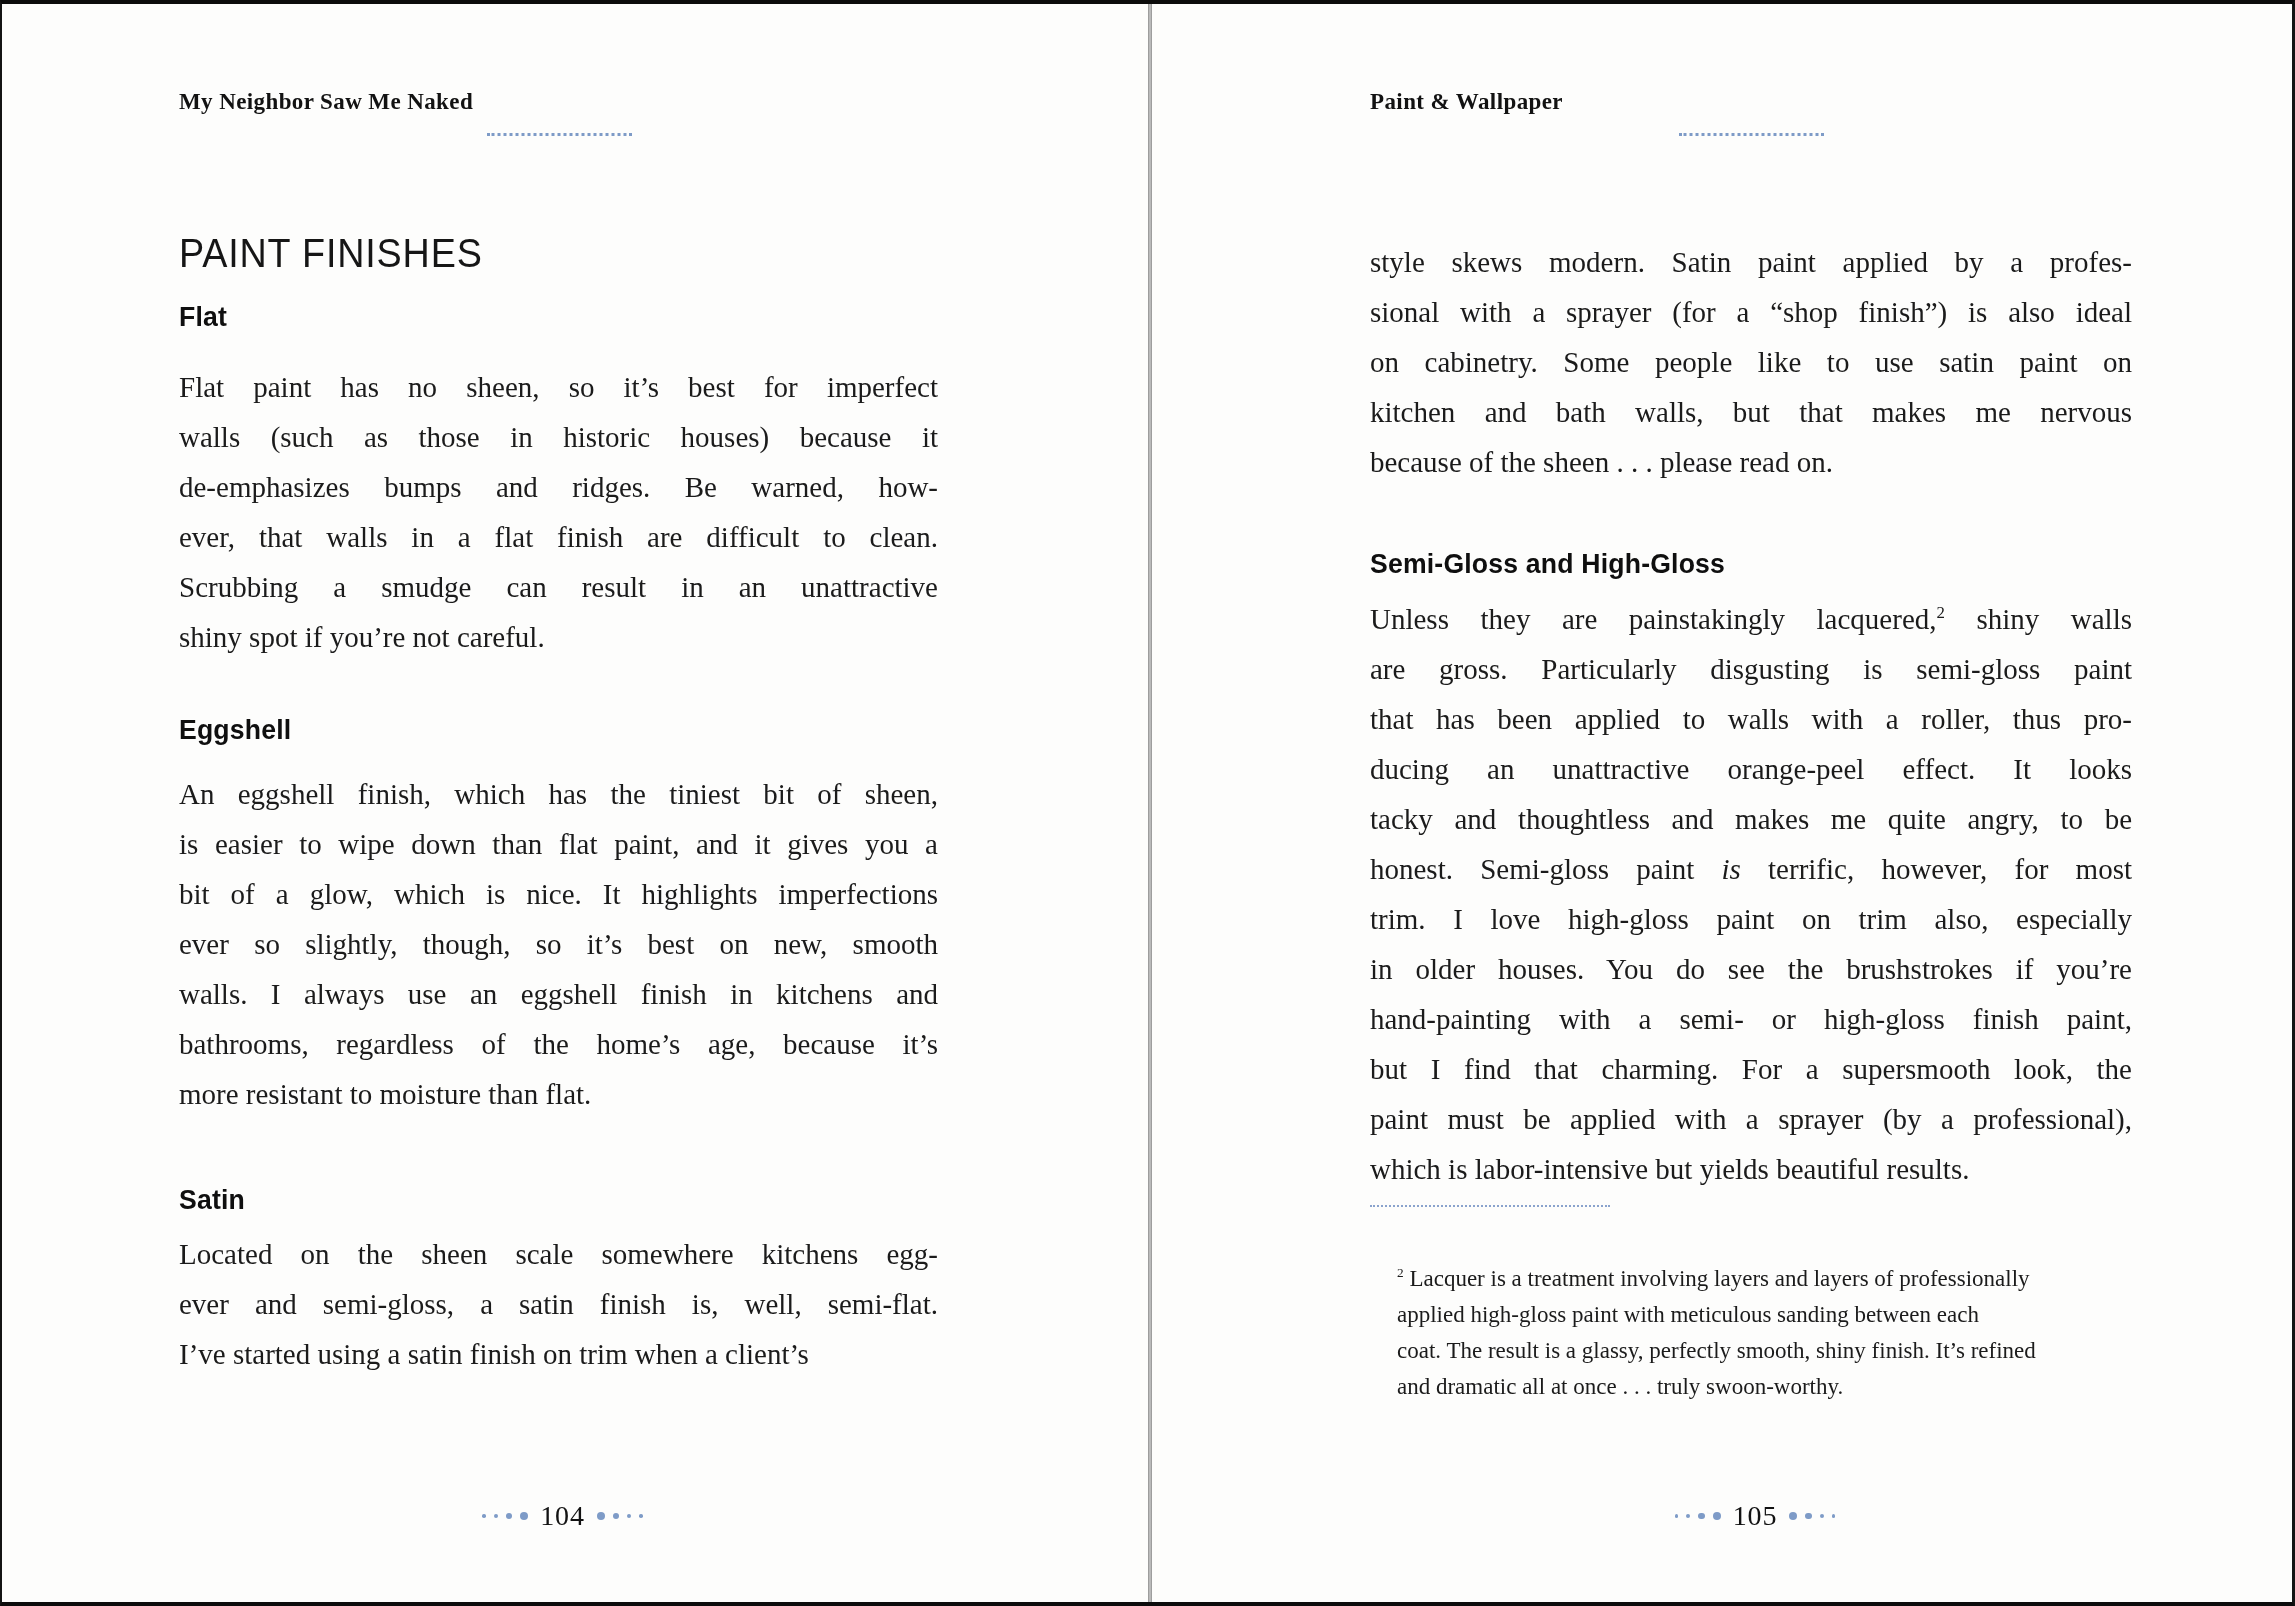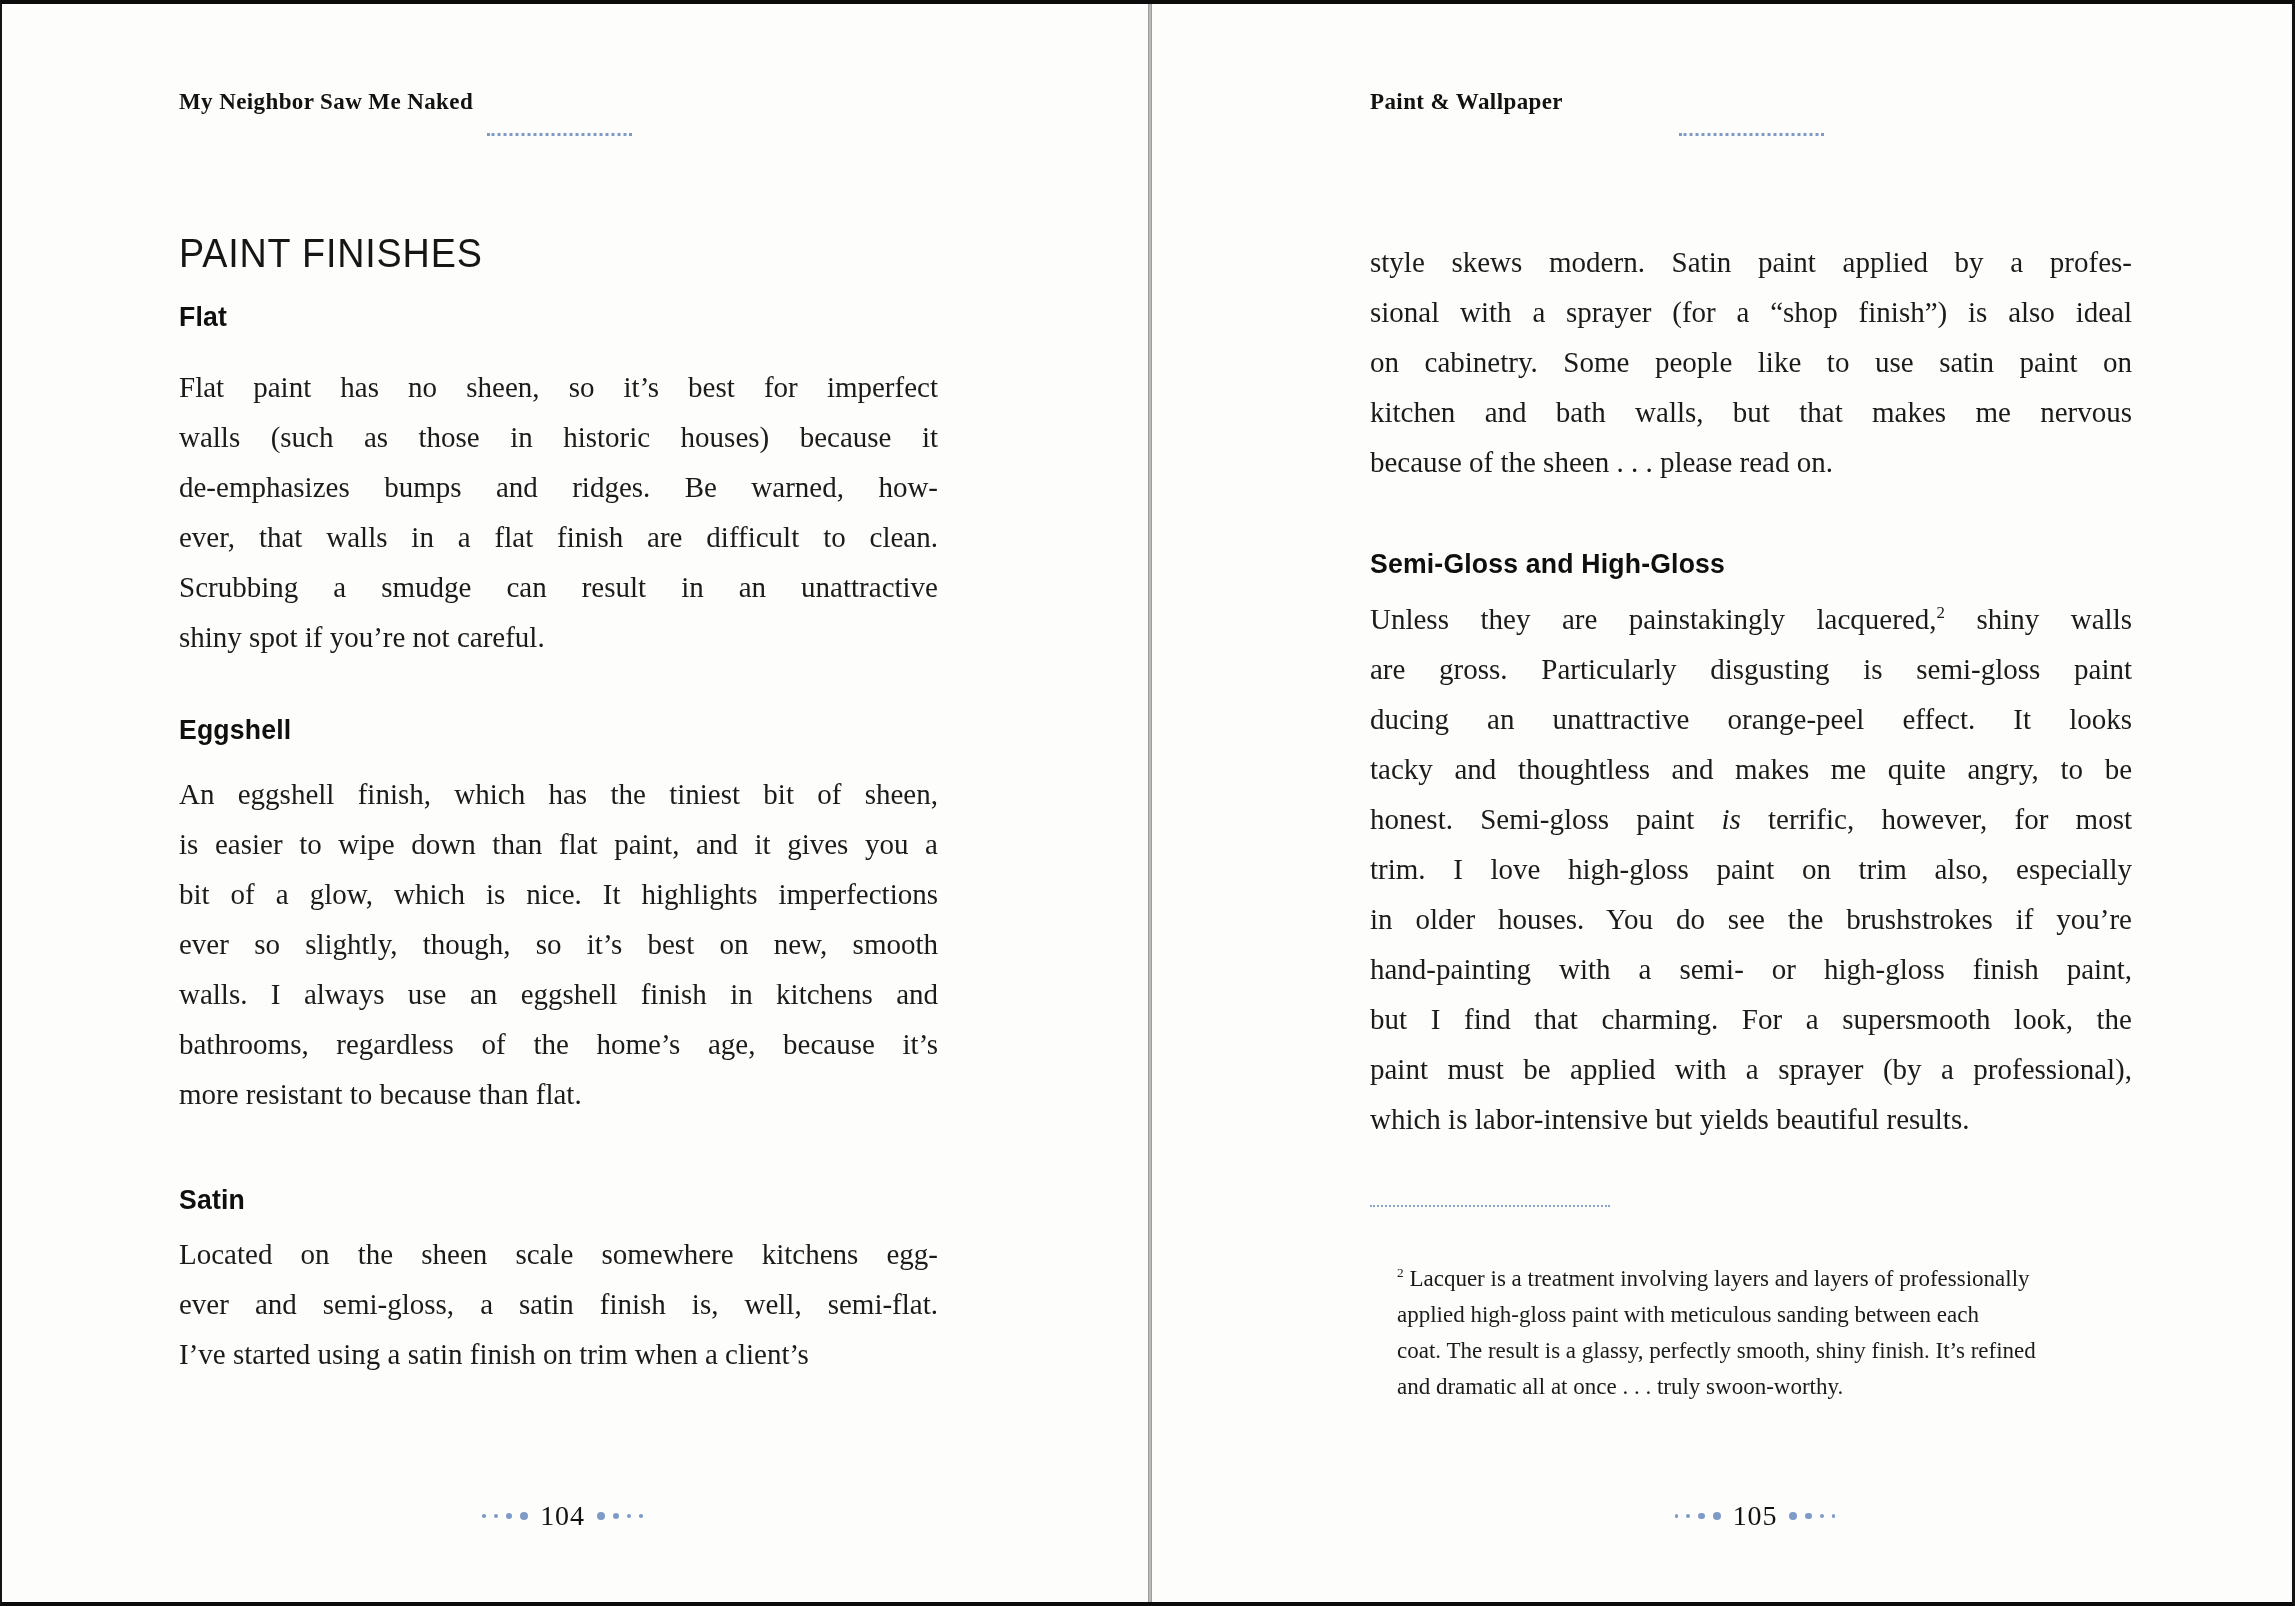--- a/index.html
+++ b/index.html
@@ -139,21 +139,21 @@
       </div>
 
     <div class="sec-head" id="h-eggshell">Eggshell</div>
     <div class="para" id="p-eggshell">
         <div class="tline">An eggshell finish, which has the tiniest bit of sheen,</div>
         <div class="tline">is easier to wipe down than flat paint, and it gives you a</div>
         <div class="tline">bit of a glow, which is nice. It highlights imperfections</div>
         <div class="tline">ever so slightly, though, so it’s best on new, smooth</div>
         <div class="tline">walls. I always use an eggshell finish in kitchens and</div>
         <div class="tline">bathrooms, regardless of the home’s age, because it’s</div>
-        <div class="tline">more resistant to because than flat.</div>
+        <div class="tline">more resistant to moisture than flat.</div>
       </div>
 
     <div class="sec-head" id="h-satin">Satin</div>
     <div class="para" id="p-satin">
         <div class="tline">Located on the sheen scale somewhere kitchens egg-</div>
         <div class="tline">ever and semi-gloss, a satin finish is, well, semi-flat.</div>
         <div class="tline">I’ve started using a satin finish on trim when a client’s</div>
       </div>
 
     <div class="pagenum-row">
@@ -182,20 +182,21 @@
         <div class="tline">sional with a sprayer (for a “shop finish”) is also ideal</div>
         <div class="tline">on cabinetry. Some people like to use satin paint on</div>
         <div class="tline">kitchen and bath walls, but that makes me nervous</div>
         <div class="tline">because of the sheen . . . please read on.</div>
       </div>
 
     <div class="sec-head" id="h-semigloss">Semi-Gloss and High-Gloss</div>
     <div class="para" id="p-semigloss">
         <div class="tline"><span>Unless they are painstakingly lacquered,</span><sup>2</sup><span> shiny walls</span></div>
         <div class="tline">are gross. Particularly disgusting is semi-gloss paint</div>
+        <div class="tline">that has been applied to walls with a roller, thus pro-</div>
         <div class="tline">ducing an unattractive orange-peel effect. It looks</div>
         <div class="tline">tacky and thoughtless and makes me quite angry, to be</div>
         <div class="tline"><span>honest. Semi-gloss paint </span><i>is</i><span> terrific, however, for most</span></div>
         <div class="tline">trim. I love high-gloss paint on trim also, especially</div>
         <div class="tline">in older houses. You do see the brushstrokes if you’re</div>
         <div class="tline">hand-painting with a semi- or high-gloss finish paint,</div>
         <div class="tline">but I find that charming. For a supersmooth look, the</div>
         <div class="tline">paint must be applied with a sprayer (by a professional),</div>
         <div class="tline">which is labor-intensive but yields beautiful results.</div>
       </div>

